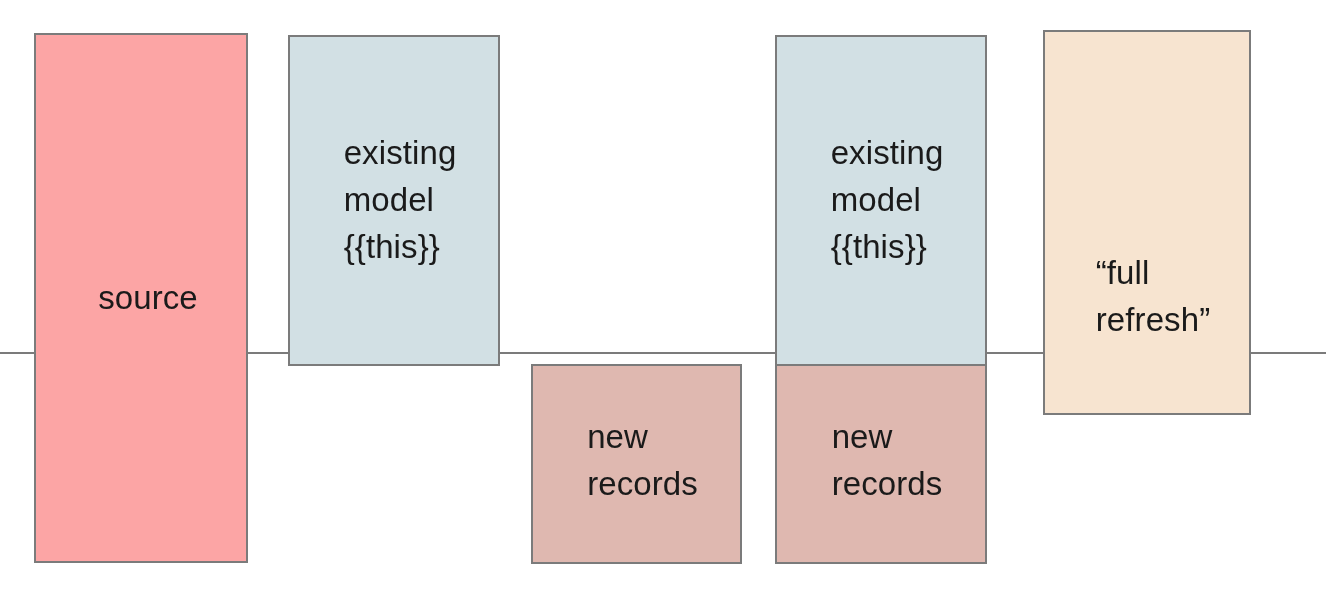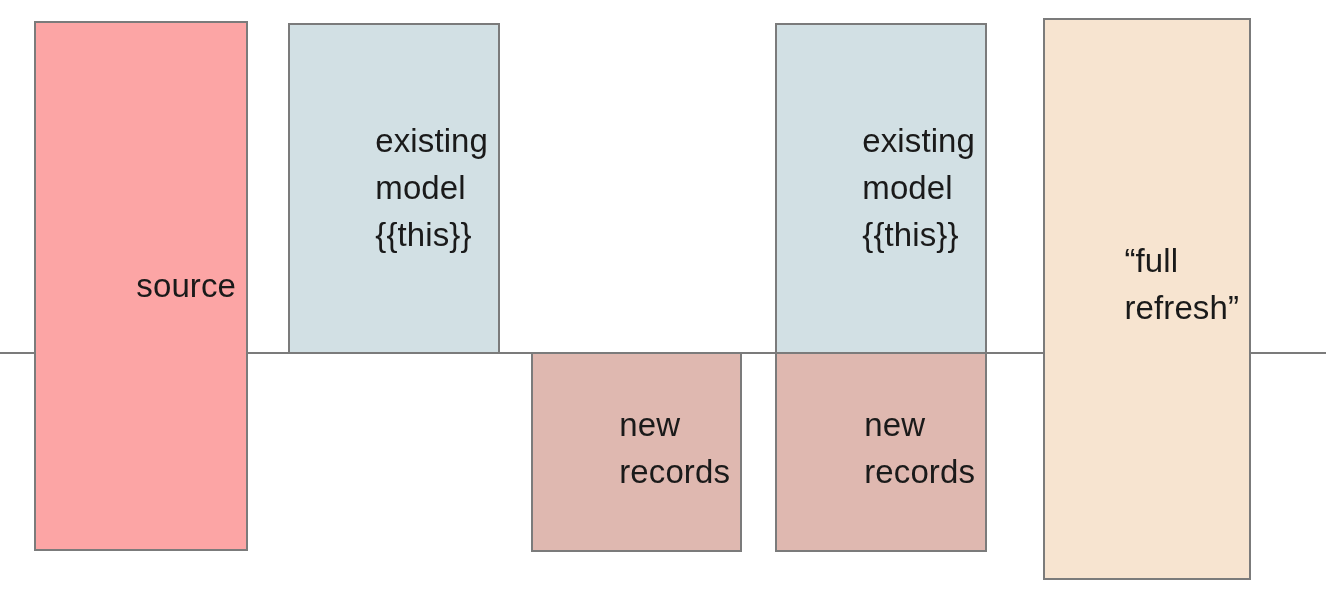--- a/index.html
+++ b/index.html
@@ -25,21 +25,22 @@
     height: 0;
     border-top: 2px solid #7b7b7b;
     top: 352px;
   }
   .box {
     position: absolute;
     box-sizing: border-box;
     border: 2px solid #7b7b7b;
     display: flex;
     align-items: center;
-    justify-content: flex-end;
+    justify-content: center;
+    margin-top: 12px;
   }
   .box .label {
     font-family: "Liberation Sans", sans-serif;
     font-size: 33px;
     line-height: 1.42;
     color: #1a1a1a;
     padding-left: 22px;
     padding-right: 10px;
     white-space: pre-line;
     text-align: left;
@@ -79,21 +80,21 @@
 
   #box-new-records-2 {
     left: 775px; top: 352px; width: 212px; height: 200px;
     background: #dfb8b0;
     align-items: flex-start;
     z-index: 3;
   }
   #box-new-records-2 .label { padding-top: 48px; }
 
   #box-full-refresh {
-    left: 1043px; top: 18px; width: 208px; height: 562px;
+    left: 1043px; top: 18px; width: 208px; height: 385px;
     background: #f7e4d0;
     align-items: flex-start;
     z-index: 3;
   }
   #box-full-refresh .label { padding-top: 218px; }
 </style>
 </head>
 <body>
 
 <div id="canvas">

